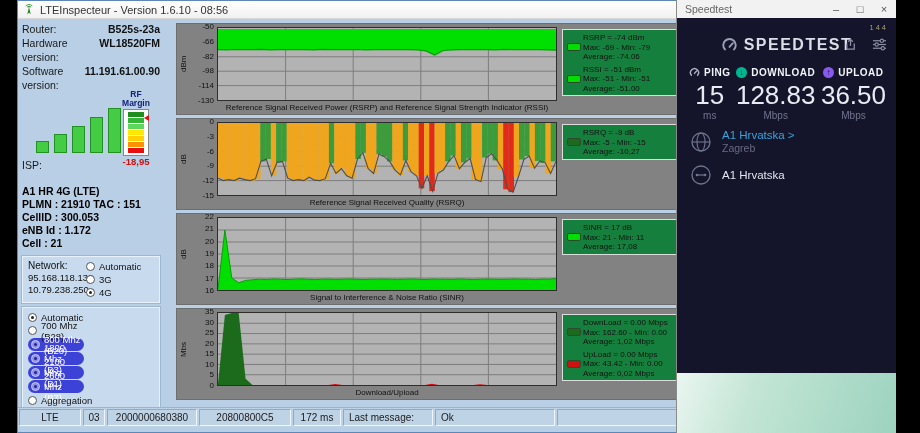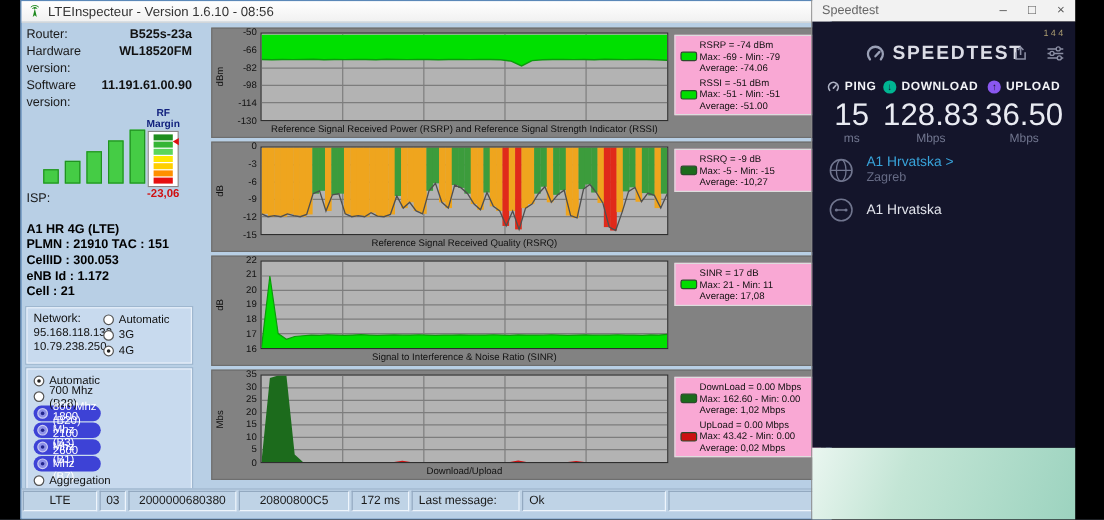--- a/index.html
+++ b/index.html
@@ -44,21 +44,21 @@
 
   
   .charts { flex:1; padding:4px 4px 0 12px; display:flex; flex-direction:column; }
   .chart-panel { height:92px; margin-bottom:3px; background:#828282; border:1px solid #6e6e6e; display:grid; grid-template-columns:13px 27px 1fr 130px; grid-template-rows:1fr 12px; padding:3px 0 1px 0; }
   .ylab { grid-column:1; grid-row:1; writing-mode:vertical-rl; transform:rotate(180deg); font-size:8px; color:#111; display:flex; align-items:center; justify-content:center; }
   .yaxis { grid-column:2; grid-row:1; display:flex; flex-direction:column; justify-content:space-between; align-items:flex-end; padding:0 3px 0 0; font-size:8px; color:#111; }
   .yaxis span { line-height:8px; margin:-4px 0; }
   svg.plot { grid-column:3; grid-row:1; width:100%; height:100%; background:#b3b3b3; border:1px solid #2e2e2e; }
   .xtitle { grid-column:3; grid-row:2; text-align:center; font-size:8px; color:#111; white-space:nowrap; overflow:hidden; padding-top:2px; }
   .legendarea { grid-column:4; grid-row:1 / span 2; position:relative; }
-  .legendbox { position:absolute; top:2px; left:5px; width:122px; background:#f9a8d4; border:1px solid #ddd; padding:3px 2px 2px 20px; }
+  .legendbox { position:absolute; top:2px; left:5px; width:122px; background:#15803d; border:1px solid #ddd; padding:3px 2px 2px 20px; }
   .lentry { position:relative; margin-bottom:3px; }
   .lentry:last-child { margin-bottom:0; }
   .lswatch { position:absolute; left:-16px; top:10px; width:14px; height:8px; border:1px solid #2c4a2c; border-radius:2px; }
   .ltext div { font-size:8px; line-height:9.5px; color:#111; white-space:nowrap; }
 
   
   .statusbar { flex:0 0 20px; display:flex; align-items:stretch; background:#bfd3e6; border-top:1px solid #9cb4cc; padding:1px 1px; font-size:10px; color:#1a1a1a; }
   .scell { border:1px solid; border-color:#93a9c0 #eef5fc #eef5fc #93a9c0; display:flex; align-items:center; padding:0 5px; margin-right:2px; white-space:nowrap; }
   .scell.c { justify-content:center; }
   .sfill { flex:1; border:1px solid; border-color:#93a9c0 #eef5fc #eef5fc #93a9c0; }
@@ -137,21 +137,21 @@
             <div class="rfbox">
               <div class="rfseg" style="background:#1e8e1e"></div>
               <div class="rfseg" style="background:#35b535"></div>
               <div class="rfseg" style="background:#5cd65c"></div>
               <div class="rfseg" style="background:#ffe800"></div>
               <div class="rfseg" style="background:#ffcf00"></div>
               <div class="rfseg" style="background:#ff9000"></div>
               <div class="rfseg" style="background:#e61010;margin-bottom:0"></div>
               <div class="rfptr"></div>
             </div>
-            <div class="rfvalue">-23,06</div>
+            <div class="rfvalue">-18,95</div>
           </div>
         </div>
 
         <div class="isp">
           <span class="ilabel">ISP:</span>
           <div class="isplines">
             <div>A1 HR 4G (LTE)</div>
             <div>PLMN : 21910 TAC : 151</div>
             <div>CellID : 300.053</div>
             <div>eNB Id : 1.172</div>

